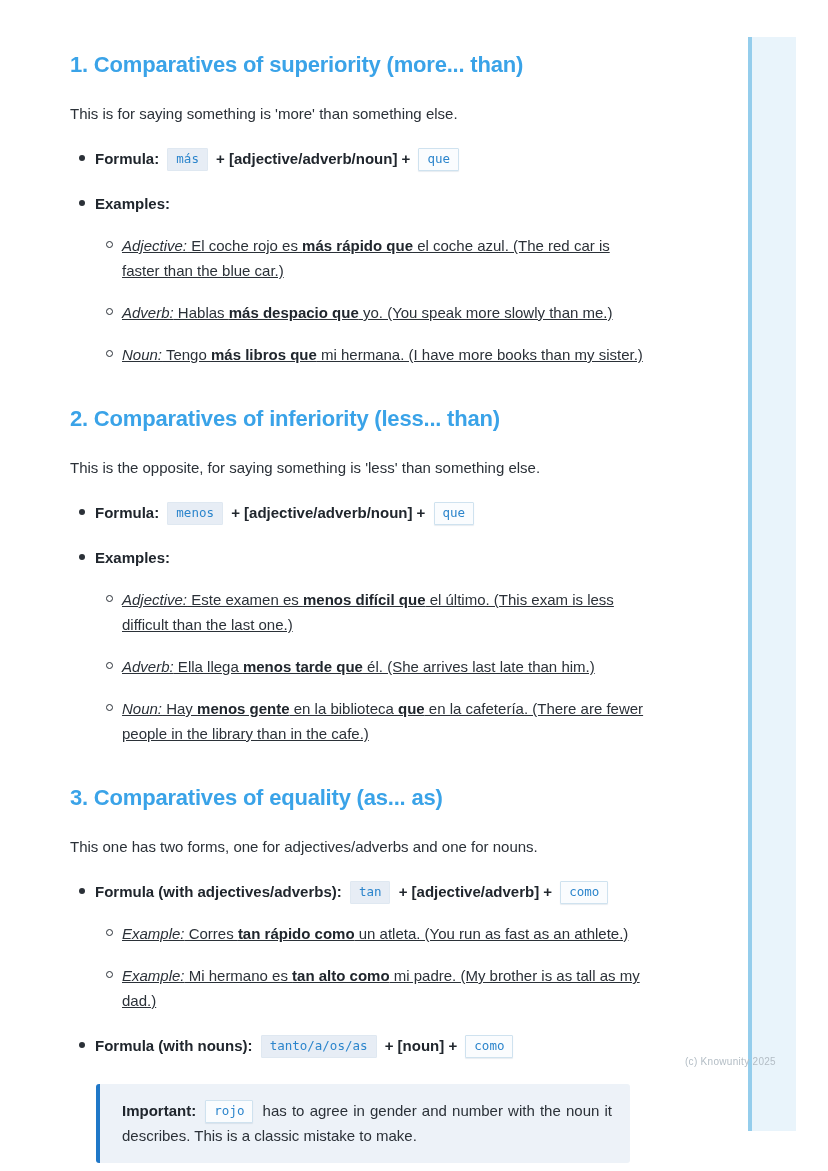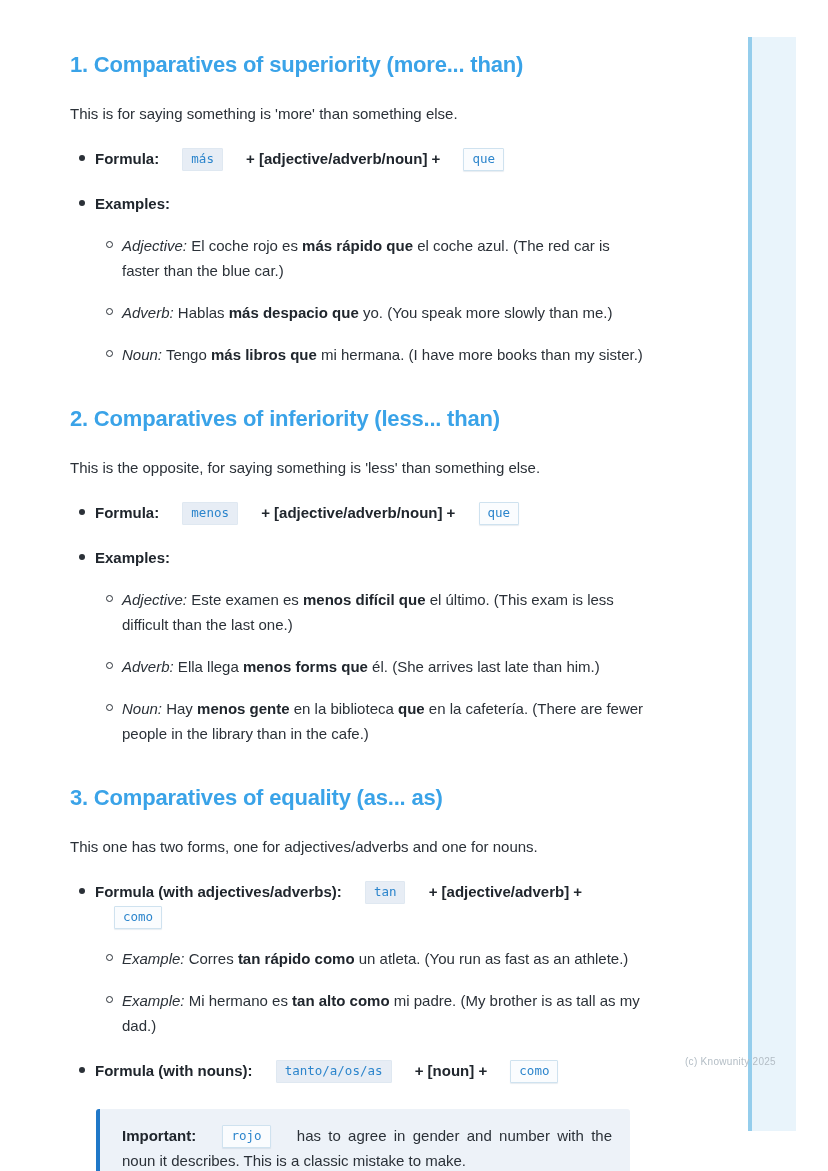--- a/index.html
+++ b/index.html
@@ -18,34 +18,34 @@
   .bullet {
     position:relative; padding-left:25px; margin-top:20px;
     font-size:15px; line-height:25px;
   }
   .bullet::before {
     content:""; position:absolute; left:9px; top:9px;
     width:6px; height:6px; border-radius:50%; background:#2b3138;
   }
   .subbullet {
     position:relative; padding-left:52px; margin-top:17px;
-    font-size:15px; line-height:25px;
+    font-size:15px; line-height:25px;text-decoration:underline;
   }
   .subbullet::before {
     content:""; position:absolute; left:36px; top:8px;
     width:5px; height:5px; border-radius:50%;
     border:1.5px solid #2b3138; background:transparent;
   }
   .s-plain {}
   .s-bold { font-weight:700; color:#20262d; }
   .s-italic { font-style:italic; }
   .s-chip, .s-chip-outline {
     font-family:"DejaVu Sans Mono", monospace;
     font-size:12.5px; color:#2c85cc;
-    padding:2.5px 8px; border-radius:1px; margin:0 19px;
+    padding:2.5px 8px; border-radius:1px; margin:0 4px;
     white-space:nowrap; display:inline-block; line-height:16px;
     vertical-align:1px;
   }
   .s-chip { background:#e7edf5; border:1px solid #dfe8f1; }
   .s-chip-outline {
     background:#fafcfe; border:1px solid #cfe2ef;
     box-shadow:0 1px 1px rgba(120,150,180,.18);
   }
   .callout {
     margin:26px 0 0 26px; width:490px;
@@ -76,21 +76,21 @@
       <div class="subbullet"><span class="s-italic">Adjective:</span><span class="s-plain"> El coche rojo es </span><span class="s-bold">más rápido que</span><span class="s-plain"> el coche azul. (The red car is faster than the blue car.)</span></div>
       <div class="subbullet"><span class="s-italic">Adverb:</span><span class="s-plain"> Hablas </span><span class="s-bold">más despacio que</span><span class="s-plain"> yo. (You speak more slowly than me.)</span></div>
       <div class="subbullet"><span class="s-italic">Noun:</span><span class="s-plain"> Tengo </span><span class="s-bold">más libros que</span><span class="s-plain"> mi hermana. (I have more books than my sister.)</span></div>
     </section>
     <section class="section">
       <h2 class="section-heading">2. Comparatives of inferiority (less... than)</h2>
       <p class="para">This is the opposite, for saying something is 'less' than something else.</p>
       <div class="bullet"><span class="s-bold">Formula: </span><span class="s-chip">menos</span><span class="s-bold"> + [adjective/adverb/noun] + </span><span class="s-chip-outline">que</span></div>
       <div class="bullet"><span class="s-bold">Examples:</span></div>
       <div class="subbullet"><span class="s-italic">Adjective:</span><span class="s-plain"> Este examen es </span><span class="s-bold">menos difícil que</span><span class="s-plain"> el último. (This exam is less difficult than the last one.)</span></div>
-      <div class="subbullet"><span class="s-italic">Adverb:</span><span class="s-plain"> Ella llega </span><span class="s-bold">menos forms que</span><span class="s-plain"> él. (She arrives last late than him.)</span></div>
+      <div class="subbullet"><span class="s-italic">Adverb:</span><span class="s-plain"> Ella llega </span><span class="s-bold">menos tarde que</span><span class="s-plain"> él. (She arrives last late than him.)</span></div>
       <div class="subbullet"><span class="s-italic">Noun:</span><span class="s-plain"> Hay </span><span class="s-bold">menos gente</span><span class="s-plain"> en la biblioteca </span><span class="s-bold">que</span><span class="s-plain"> en la cafetería. (There are fewer people in the library than in the cafe.)</span></div>
     </section>
     <section class="section">
       <h2 class="section-heading">3. Comparatives of equality (as... as)</h2>
       <p class="para">This one has two forms, one for adjectives/adverbs and one for nouns.</p>
       <div class="bullet"><span class="s-bold">Formula (with adjectives/adverbs): </span><span class="s-chip">tan</span><span class="s-bold"> + [adjective/adverb] + </span><span class="s-chip-outline">como</span></div>
       <div class="subbullet"><span class="s-italic">Example:</span><span class="s-plain"> Corres </span><span class="s-bold">tan rápido como</span><span class="s-plain"> un atleta. (You run as fast as an athlete.)</span></div>
       <div class="subbullet"><span class="s-italic">Example:</span><span class="s-plain"> Mi hermano es </span><span class="s-bold">tan alto como</span><span class="s-plain"> mi padre. (My brother is as tall as my dad.)</span></div>
       <div class="bullet"><span class="s-bold">Formula (with nouns): </span><span class="s-chip">tanto/a/os/as</span><span class="s-bold"> + [noun] + </span><span class="s-chip-outline">como</span></div>
       <div class="callout"><span class="s-bold">Important: </span><span class="s-chip-outline">rojo</span><span class="s-plain"> has to agree in gender and number with the noun it describes. This is a classic mistake to make.</span></div>

